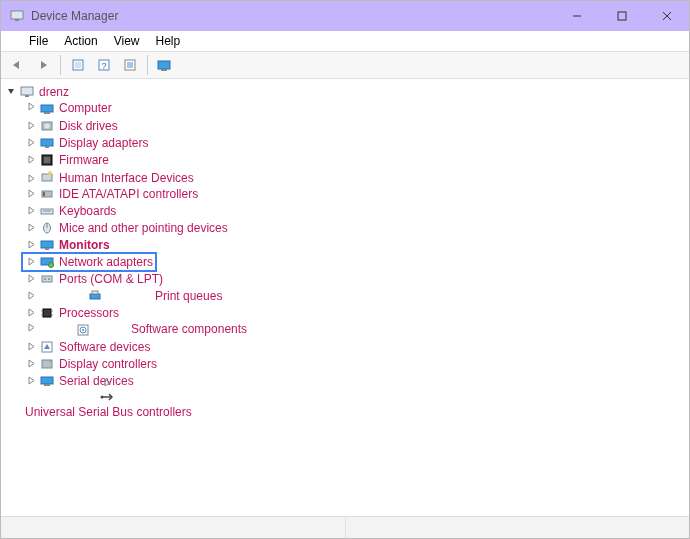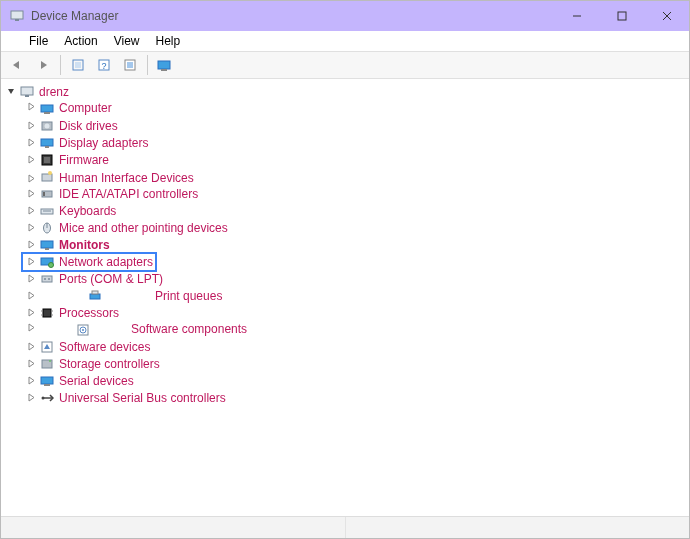--- a/index.html
+++ b/index.html
@@ -446,41 +446,41 @@
             <svg width="9" height="9">
               <path d="M2 1 L7 4.5 L2 8 Z" fill="none" stroke="#888"></path>
             </svg>
           </span>
           <span class="dev-icon">
             <svg width="14" height="14">
               <rect x="2" y="3" width="10" height="8" fill="#b8c0c8" stroke="#7a8a99"></rect>
               <circle cx="10" cy="4" r="1" fill="#6bbf6b"></circle>
             </svg>
           </span>
-          <span class="label">Storage controllers</span>
+          <span class="label">Display controllers</span>
         </div>
       </div>
       <div class="tree-row child">
         <div style="display: flex; align-items: center;">
           <span class="expand">
             <svg width="9" height="9">
               <path d="M2 1 L7 4.5 L2 8 Z" fill="none" stroke="#888"></path>
             </svg>
           </span>
           <span class="dev-icon">
             <svg width="14" height="14">
               <rect x="1" y="3" width="12" height="7" fill="#3fa0e0" stroke="#2a6fbd"></rect>
               <rect x="4" y="10" width="6" height="2" fill="#888"></rect>
             </svg>
           </span>
           <span class="label">Serial devices</span>
         </div>
       </div>
       <div class="tree-row child">
-        <div style="display: flex; align-items: center;">
+        <div style="display: flex; align-items: center; flex-direction: column;">
           <span class="expand">
             <svg width="9" height="9">
               <path d="M2 1 L7 4.5 L2 8 Z" fill="none" stroke="#888"></path>
             </svg>
           </span>
           <span class="dev-icon">
             <svg width="14" height="14">
               <circle cx="3" cy="7" r="1.5" fill="#444"></circle>
               <line x1="3" y1="7" x2="12" y2="7" stroke="#444" stroke-width="1.5"></line>
               <path d="M10 4 L13 7 L10 10" fill="none" stroke="#444" stroke-width="1.5"></path>

